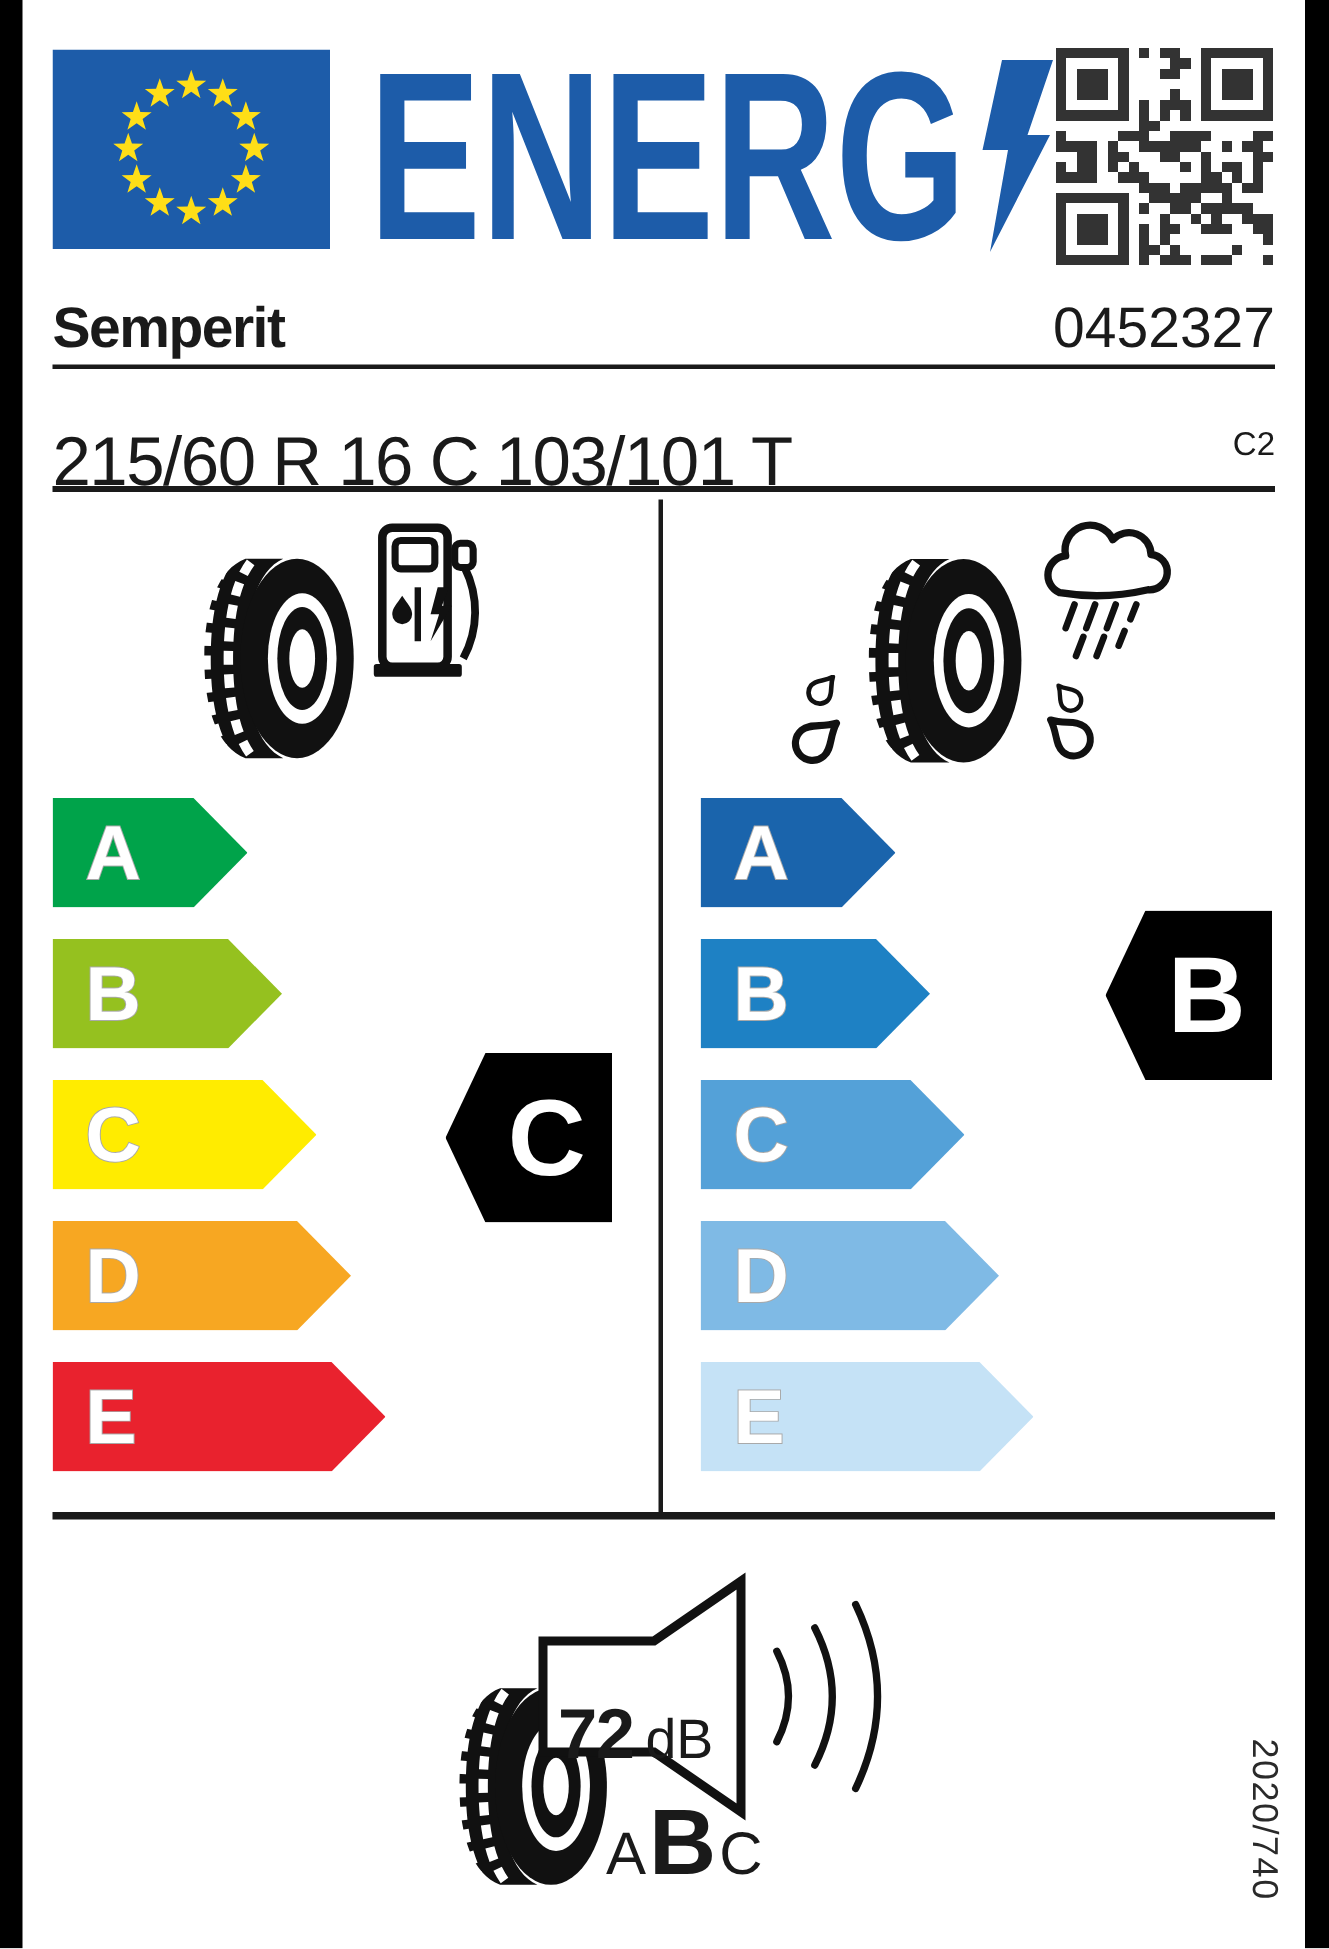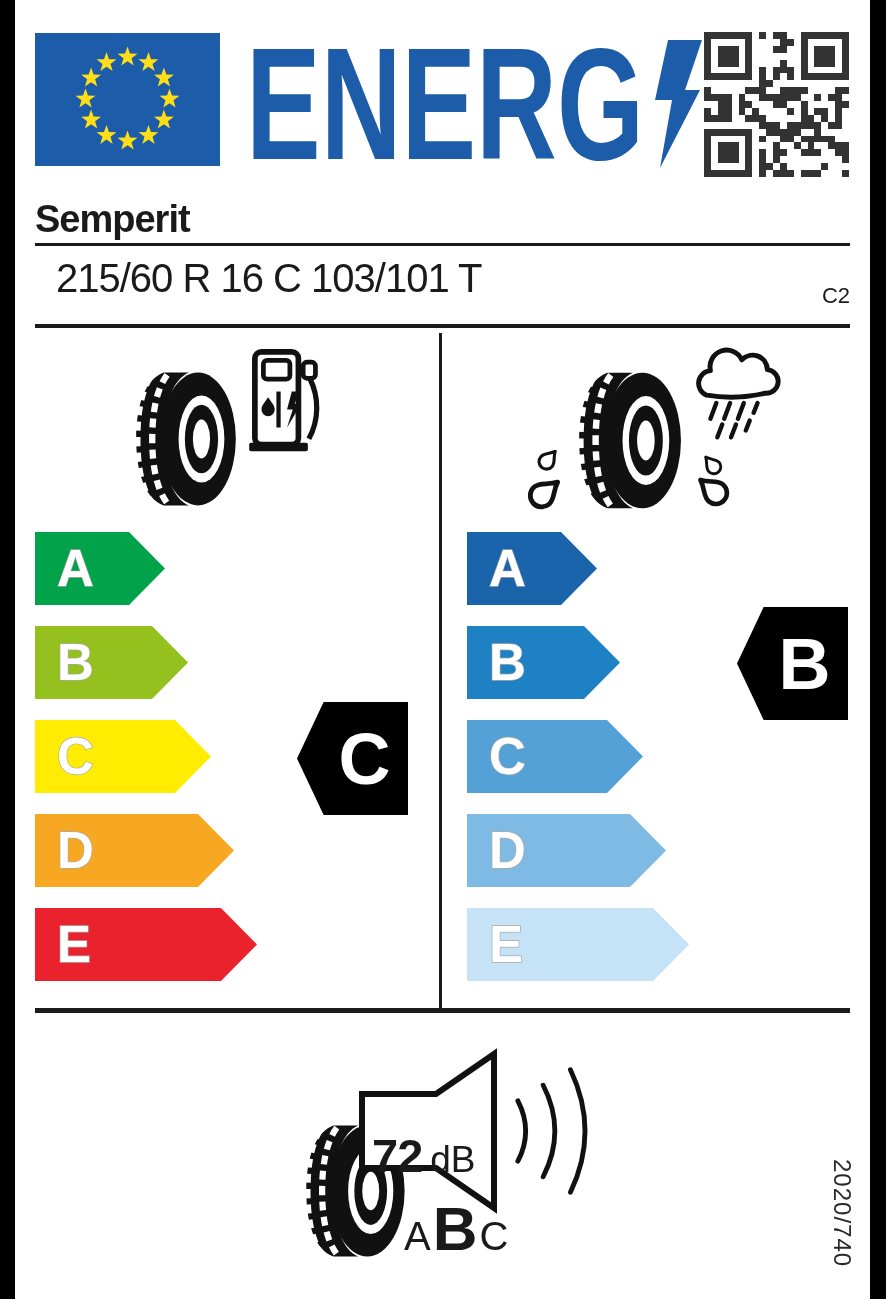--- a/index.html
+++ b/index.html
@@ -16,21 +16,21 @@
   #energ-logo{position:absolute;left:246px;top:40px;}
   #qr{position:absolute;left:704px;top:31px;}
 
   
   .brand-name{position:absolute;left:35px;top:198px;font-size:38px;font-weight:bold;letter-spacing:-1px;text-align:right;}
   .article-number{position:absolute;right:36px;top:198px;font-size:38px;font-weight:400;}
   .hline{position:absolute;left:35px;width:815px;background:#1a1a1a;}
   #line1{top:243px;height:3px;}
   #line2{top:324px;height:4px;}
   #line3{top:1008px;height:5px;}
-  .tyre-size{position:absolute;left:35px;top:256px;font-size:40px;letter-spacing:-1px;margin-left:21px;}
+  .tyre-size{position:absolute;left:35px;top:280px;font-size:46px;letter-spacing:-1px;}
   .tyre-class{position:absolute;right:36px;top:283px;font-size:22px;}
 
   #vdivider{position:absolute;left:439px;top:333px;width:3px;height:677px;background:#1a1a1a;}
 
   
   .scale{position:absolute;top:532px;}
   #fuel-scale{left:35px;}
   #wet-scale{left:467px;}
   .grade-row{
     height:73px;margin-bottom:21px;position:relative;
@@ -244,20 +244,21 @@
         <rect x="11" y="20" width="1" height="1"></rect>
         <rect x="12" y="20" width="1" height="1"></rect>
         <rect x="14" y="20" width="1" height="1"></rect>
         <rect x="15" y="20" width="1" height="1"></rect>
         <rect x="16" y="20" width="1" height="1"></rect>
         <rect x="20" y="20" width="1" height="1"></rect>
       </g>
   </svg>
 
   <div class="brand-name">Semperit</div>
+  <div class="article-number">0452327</div>
   <div id="line1" class="hline"></div>
 
   <div class="tyre-size">215/60 R 16 C 103/101 T</div>
   <div class="tyre-class">C2</div>
   <div id="line2" class="hline"></div>
 
   <div id="vdivider"></div>
 
   <svg id="fuel-tyre" class="icon-abs" width="118" height="142" viewBox="0 0 100 124">
     <use href="#tyre-sym"></use>

